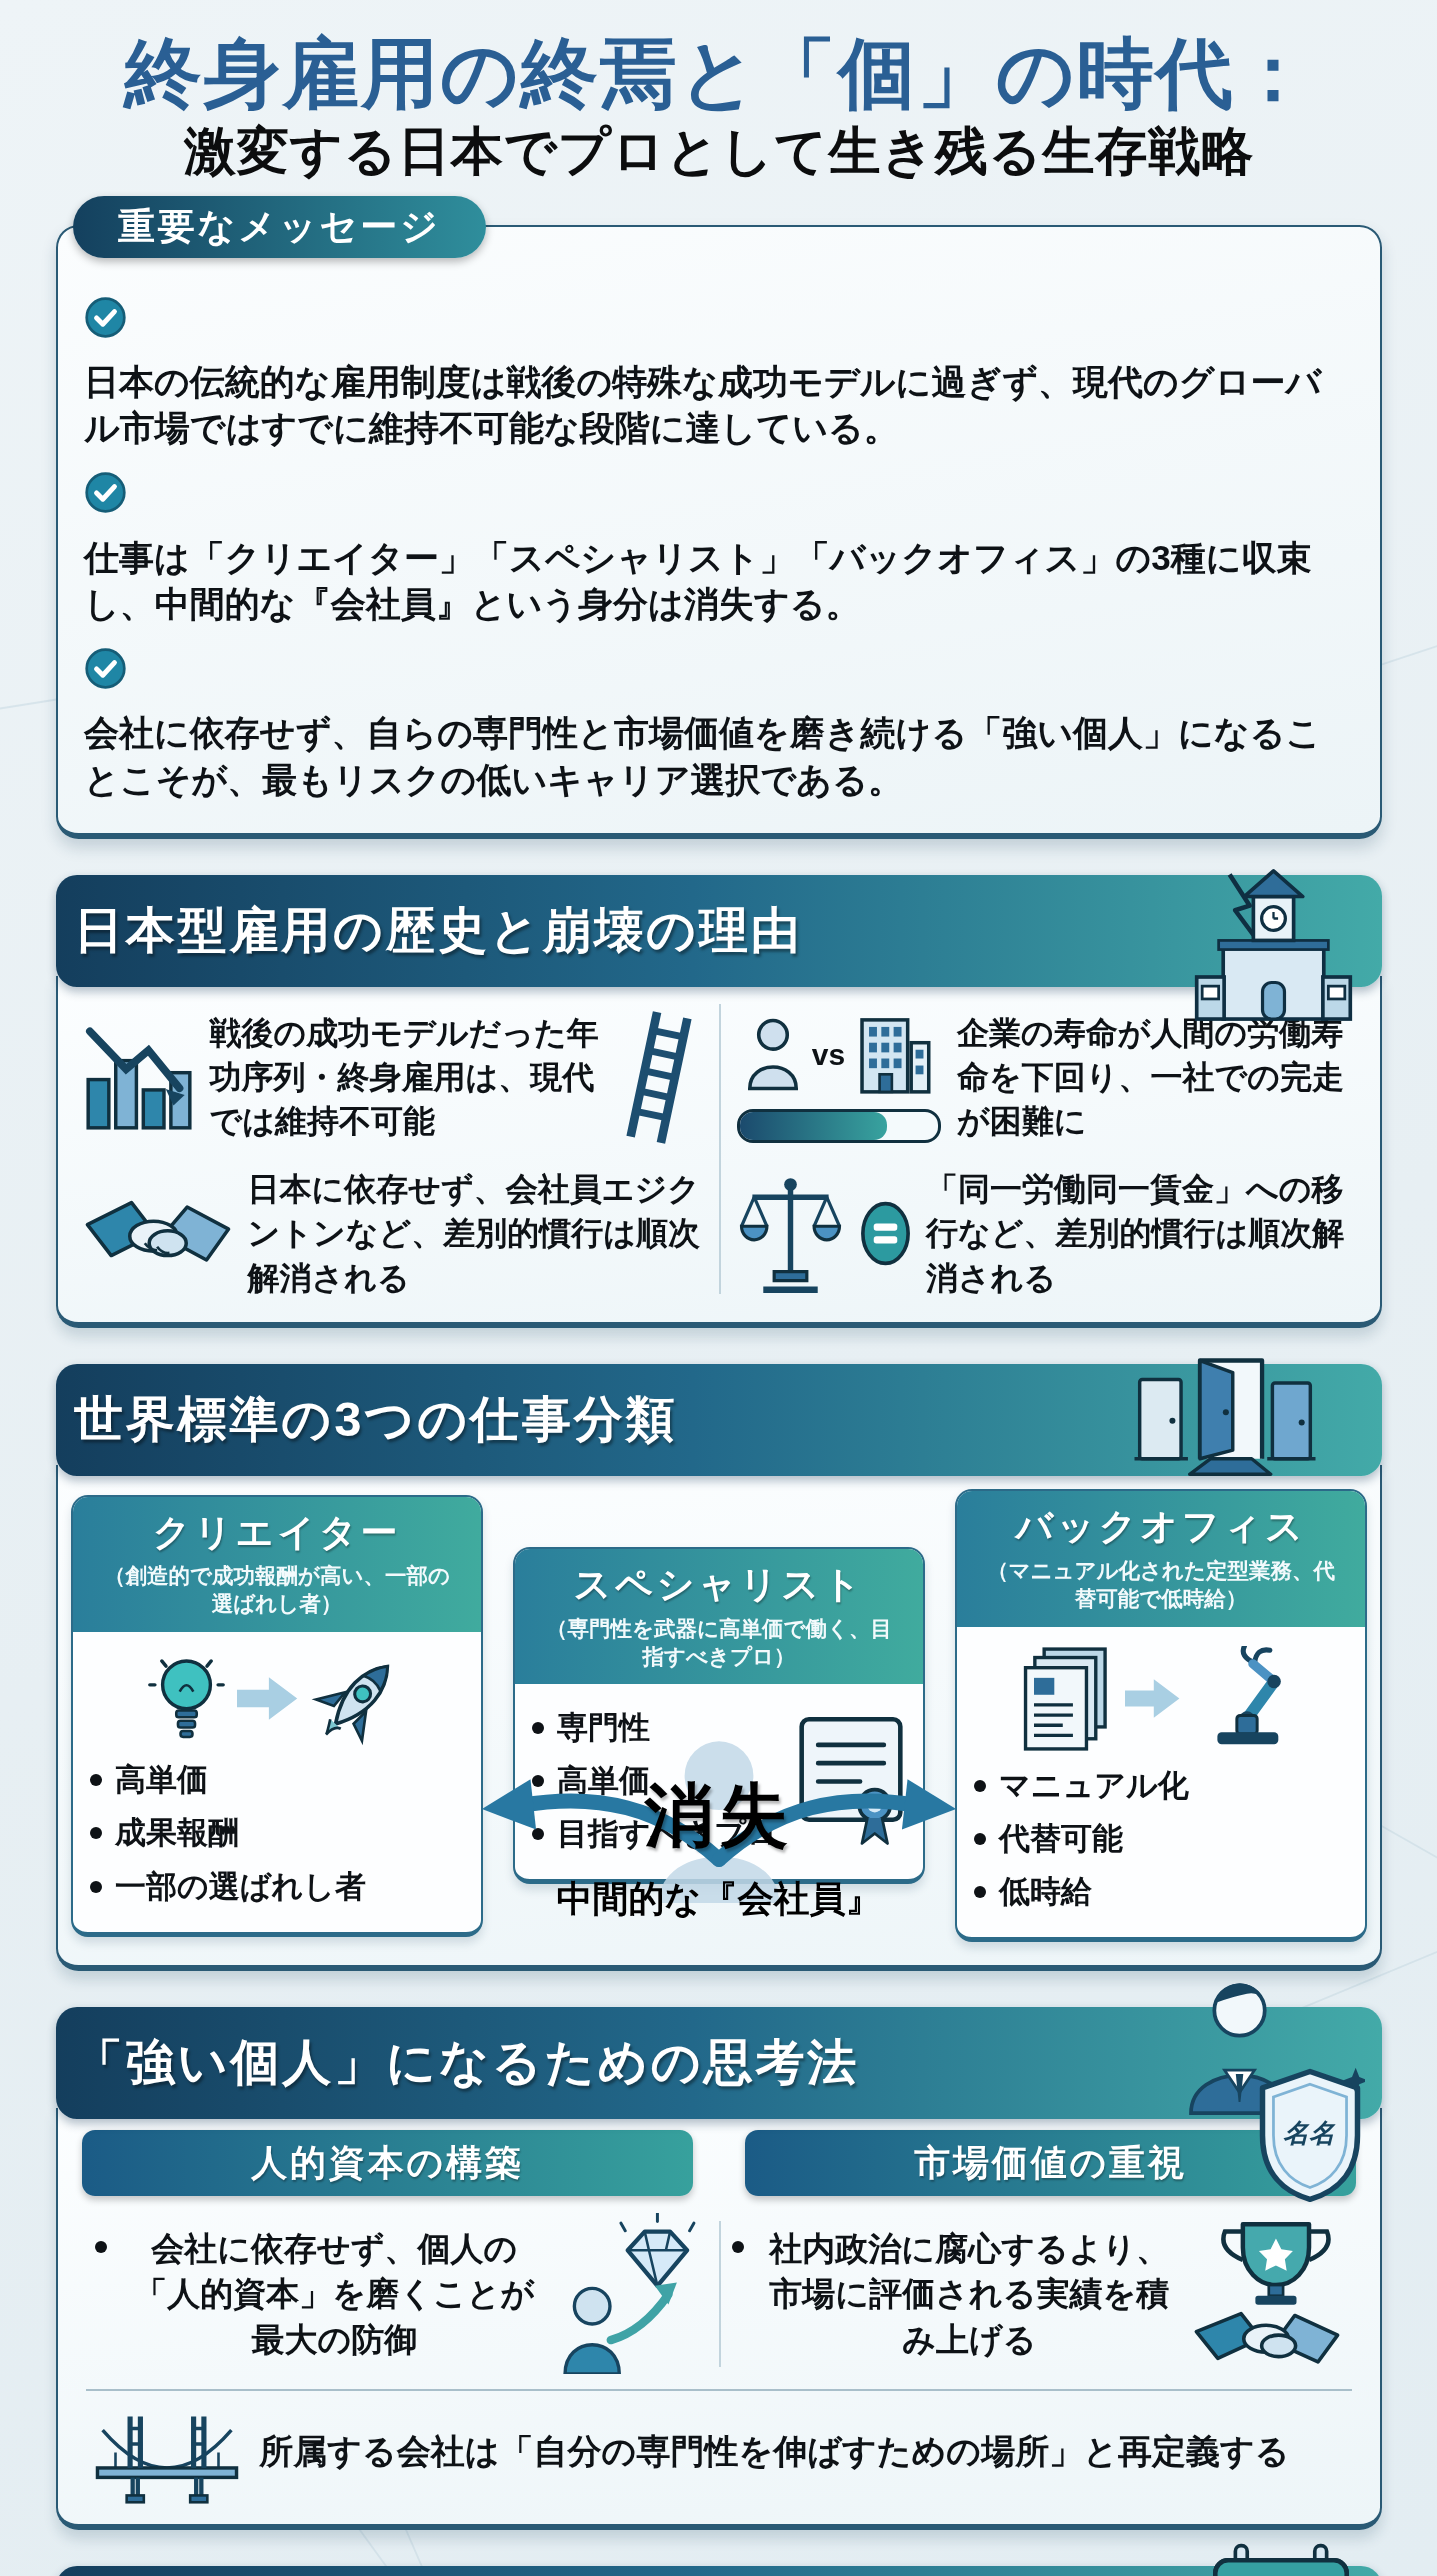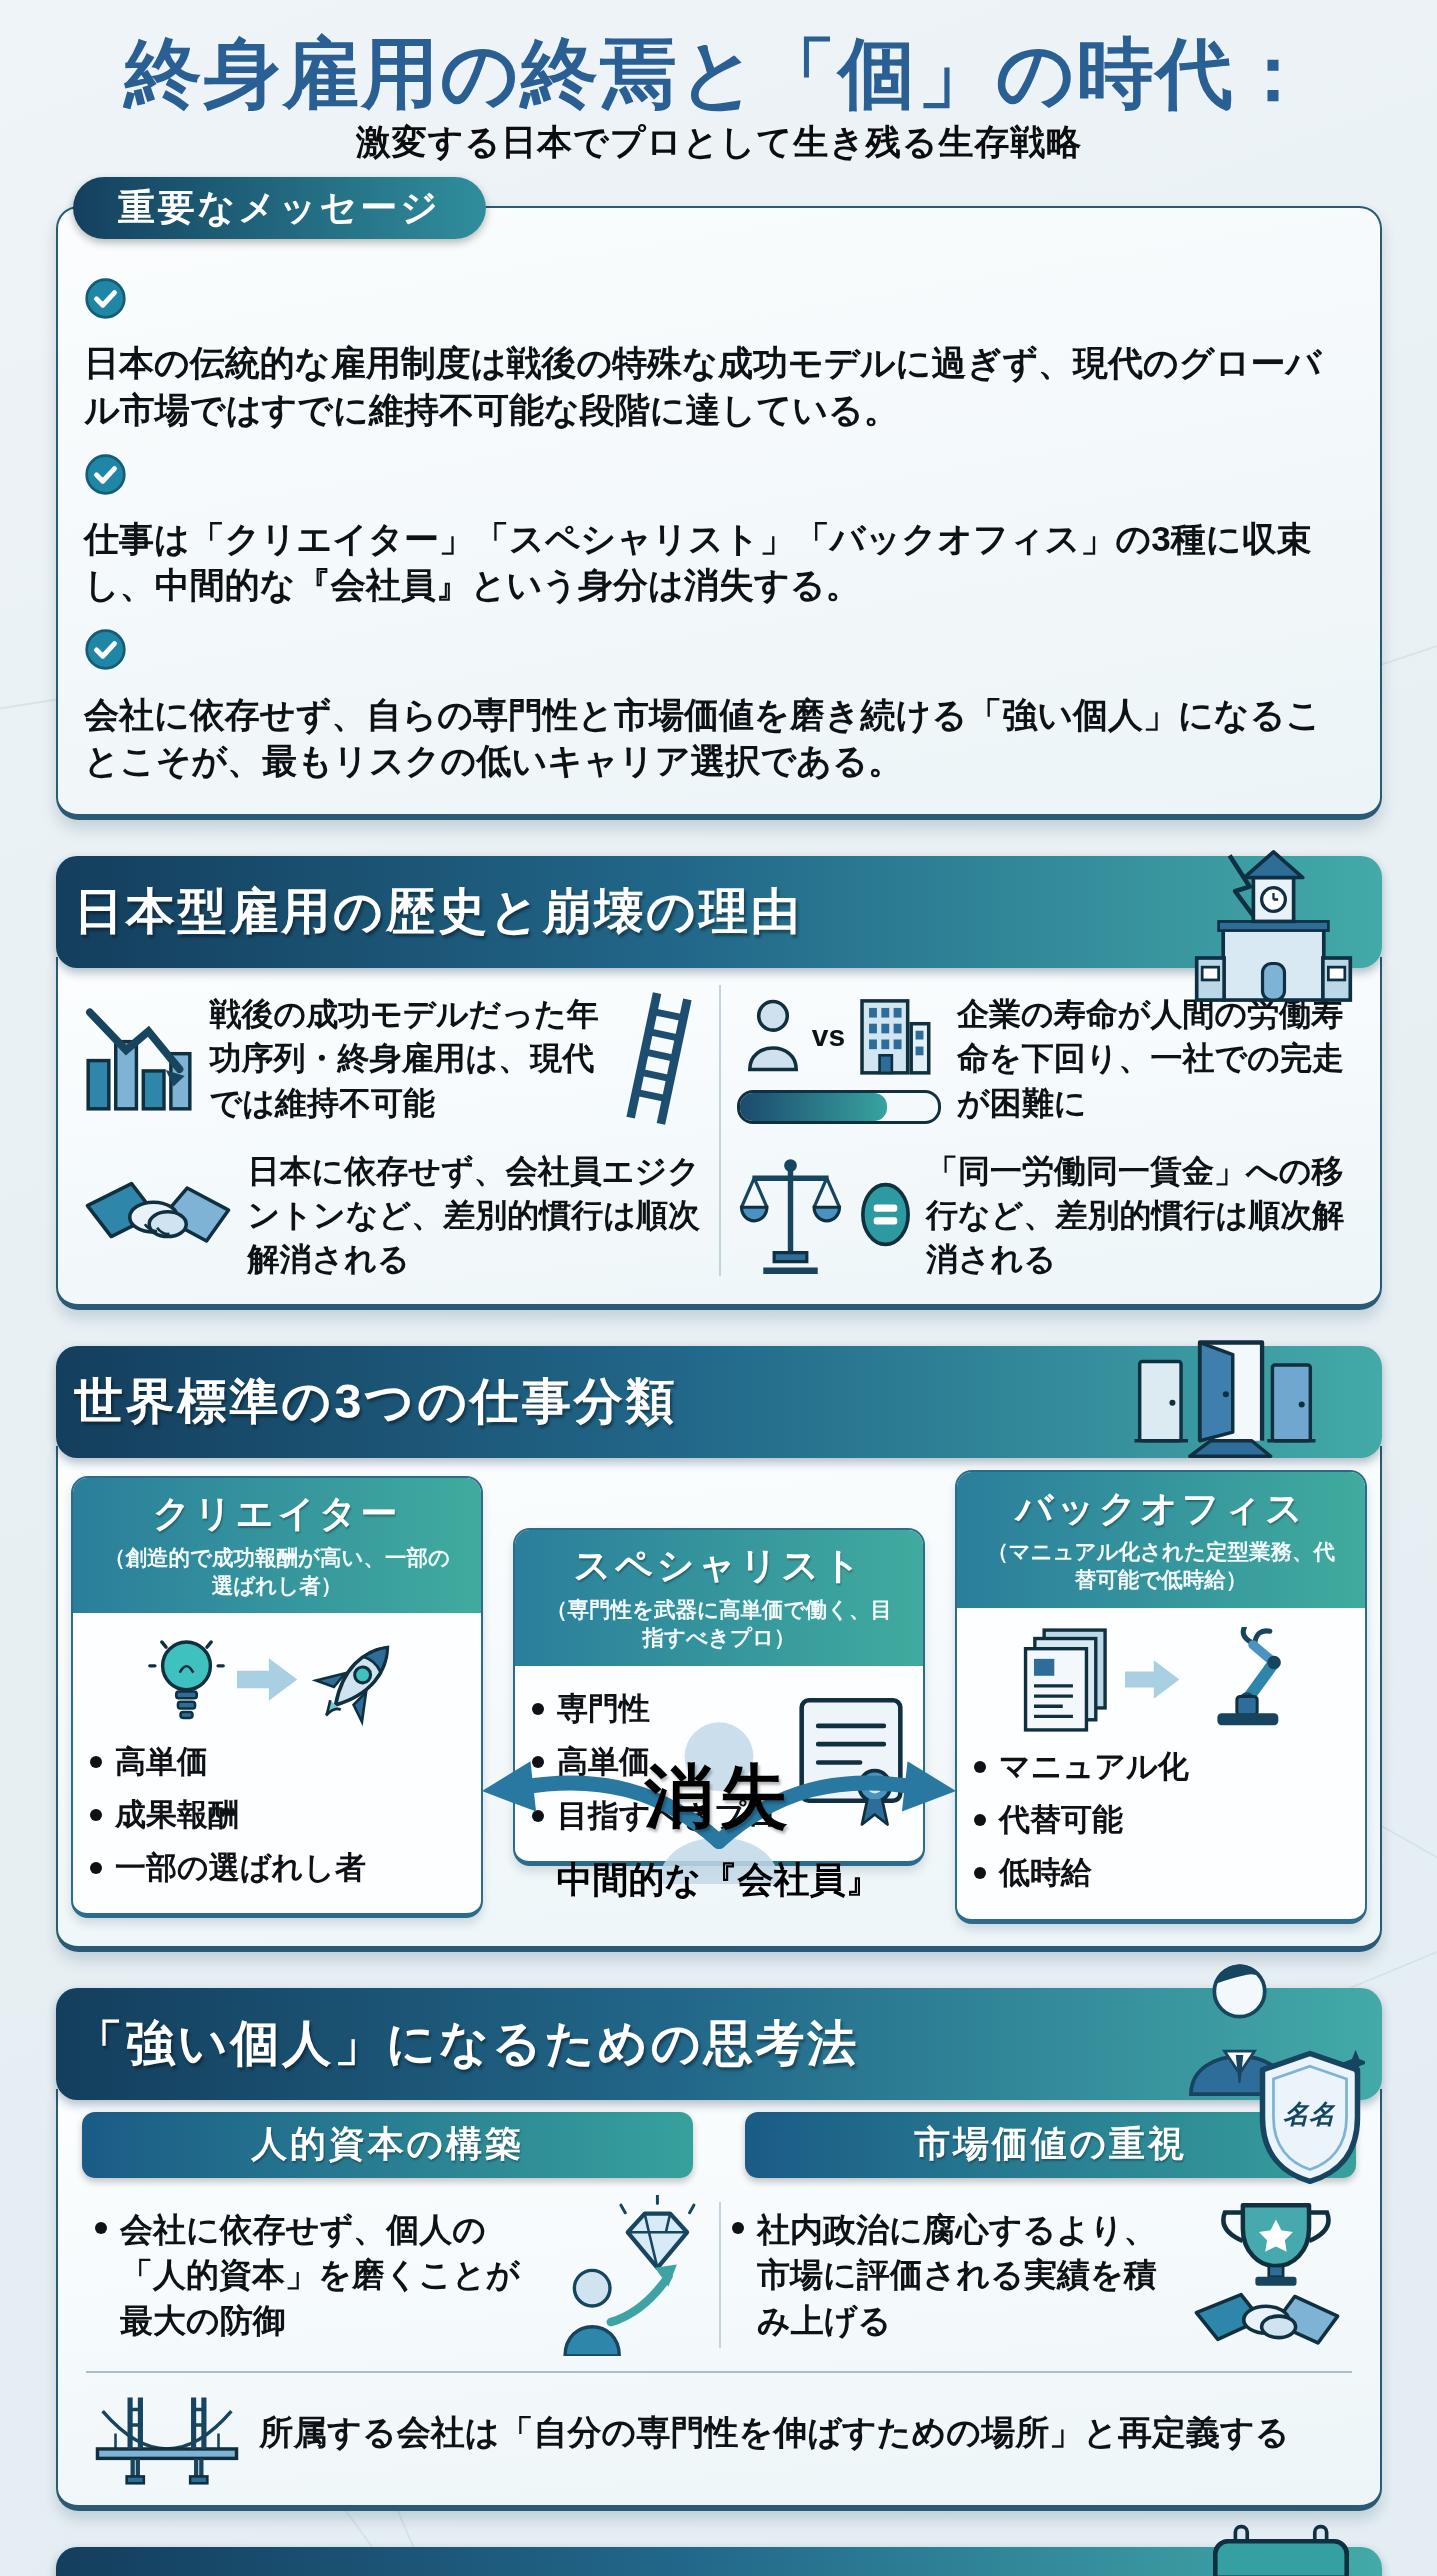--- a/index.html
+++ b/index.html
@@ -5,21 +5,21 @@
   html,body{margin:0;padding:0;}
   body{width:1438px;height:2576px;position:relative;overflow:hidden;
        background:linear-gradient(160deg,#eef4f7 0%,#e7eff3 55%,#e3edf2 100%);
        font-family:"Liberation Sans",sans-serif;color:#0e1216;}
   .bgsvg{position:absolute;inset:0;z-index:0;}
   .wrap{position:absolute;inset:0;padding:0 56px;z-index:1;}
 
   
   .title1{margin:32px 0 0;text-align:center;font-size:77px;font-weight:900;
           color:#2a5f94;letter-spacing:1.9px;line-height:1.08;}
-  .title2{margin:7.5px 0 0;text-align:center;font-size:35px;font-weight:900;
+  .title2{margin:7.5px 0 0;text-align:center;font-size:52px;font-weight:900;
           color:#0c0d0e;letter-spacing:0.9px;line-height:1.1;}
 
   
   .card{position:relative;background:linear-gradient(170deg,#fbfdfe 0%,#ecf4f7 100%);
         border:2.8px solid #2a5a75;border-bottom-width:6.6px;border-radius:22.5px;
         box-shadow:0 8.4px 15px rgba(20,60,90,.18);}
   .sec{position:relative;margin-top:36px;}
   .band{position:relative;height:112px;border-radius:21px;z-index:2;
         background:linear-gradient(90deg,#143e5d 0%,#22688a 48%,#43aaa8 100%);
         display:flex;align-items:center;padding-left:18px;
@@ -81,21 +81,21 @@
         text-shadow:1.9px 2.8px 2.8px rgba(0,0,0,.28);letter-spacing:5.6px;}
   .vsub{position:relative;z-index:2;margin:13px 0 0;font-size:36px;font-weight:900;color:#000;}
 
   
   .mbody{padding:22.5px 24px 13px;}
   .mbars{display:flex;gap:52px;}
   .mbar{flex:1;height:66px;border-radius:13px;color:#fff;font-size:36px;font-weight:900;
         letter-spacing:2.8px;display:flex;align-items:center;justify-content:center;
         background:linear-gradient(90deg,#1b5b86,#37a19d);
         box-shadow:0 3.7px 7.5px rgba(0,0,0,.22);text-shadow:0.9px 1.9px 1.9px rgba(0,0,0,.3);}
-  .mrow{display:flex;margin-top:17px;position:relative;}
+  .mrow{display:flex;margin-top:17px;position:relative;text-align:center;}
   .mrow::before{content:"";position:absolute;left:50%;top:7.5px;bottom:7.5px;width:1.9px;background:#c2d4dd;}
   .mcol{flex:1;display:flex;align-items:center;gap:9.4px;padding:0 13px;}
   .btx{font-size:33px;font-weight:900;line-height:1.38;flex:1;display:flex;gap:13px;margin:0;}
   .btx::before{content:"";flex:0 0 12px;width:12px;height:12px;border-radius:50%;background:#0e1216;margin-top:15px;}
   .hline{height:1.9px;background:#a9bfca;margin:15px 3.7px 0;}
   .mfoot{display:flex;align-items:center;gap:18px;padding:9.4px 11.2px 7.5px;}
   .ftx{font-size:34px;font-weight:900;margin:0;}
 
   
   .abody{display:flex;padding:22.5px 5.6px 13px;}

